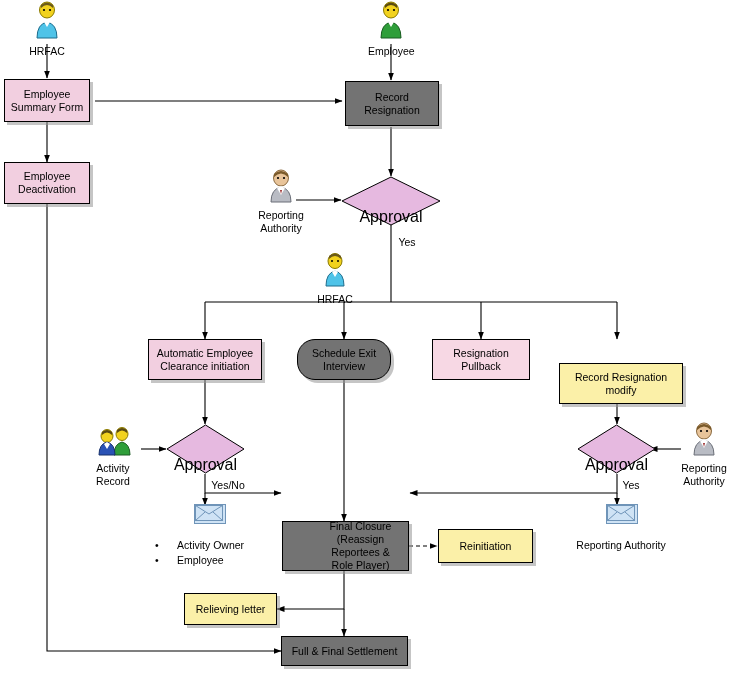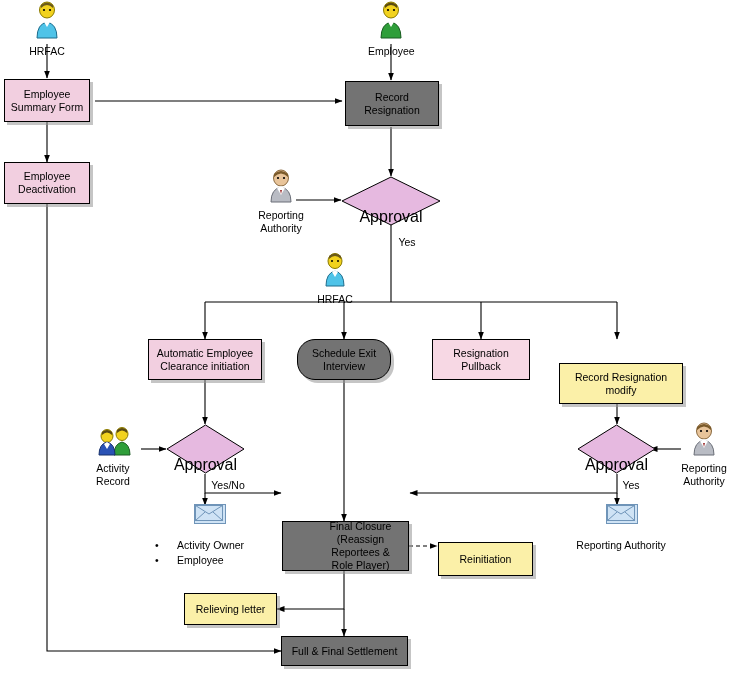--- a/index.html
+++ b/index.html
@@ -285,21 +285,21 @@
   </div>
 
   <div class="node n-orange shadow" style="left:282px; top:521px; width:127px; height:50px;padding-left:30px;">
     <div>
       <div>Final Closure</div>
       <div>(Reassign Reportees &amp;</div>
       <div>Role Player)</div>
     </div>
   </div>
 
-  <div class="node n-yellow shadow" style="left:438px; top:542px; width:95px; height:34px;">
+  <div class="node n-yellow shadow" style="left:438px; top:529px; width:95px; height:34px;">
     <div>Reinitiation</div>
   </div>
 
   <div class="node n-yellow shadow" style="left:184px; top:593px; width:93px; height:32px;">
     <div>Relieving letter</div>
   </div>
 
   <div class="node n-orange shadow" style="left:281px; top:636px; width:127px; height:30px;">
     <div>Full &amp; Final Settlement</div>
   </div>

